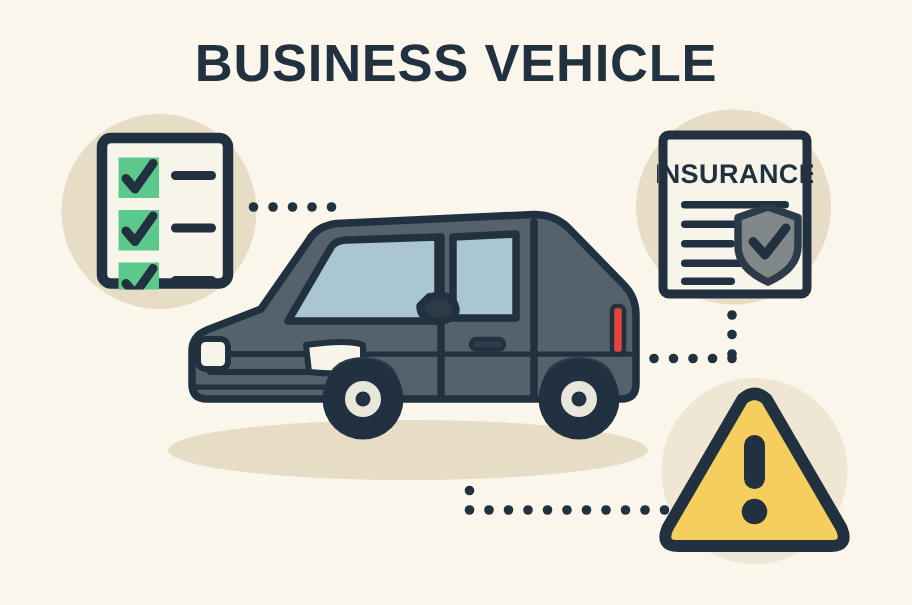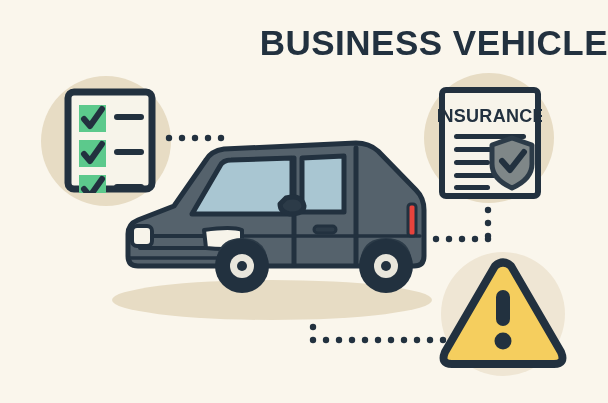--- a/index.html
+++ b/index.html
@@ -25,21 +25,21 @@
     left: 0;
     top: 0;
     width: 608px;
     height: 403px;
   }
   #title {
     position: absolute;
     left: 0;
     top: 24px;
     width: 608px;
-    text-align: right;
+    text-align: center;
     font-family: "Liberation Sans", sans-serif;
     font-size: 35px;
     font-weight: bold;
     letter-spacing: 0.5px;
     color: #22313f;
     line-height: 1.1;
     user-select: none;
   }
   .hotspot {
     position: absolute;

